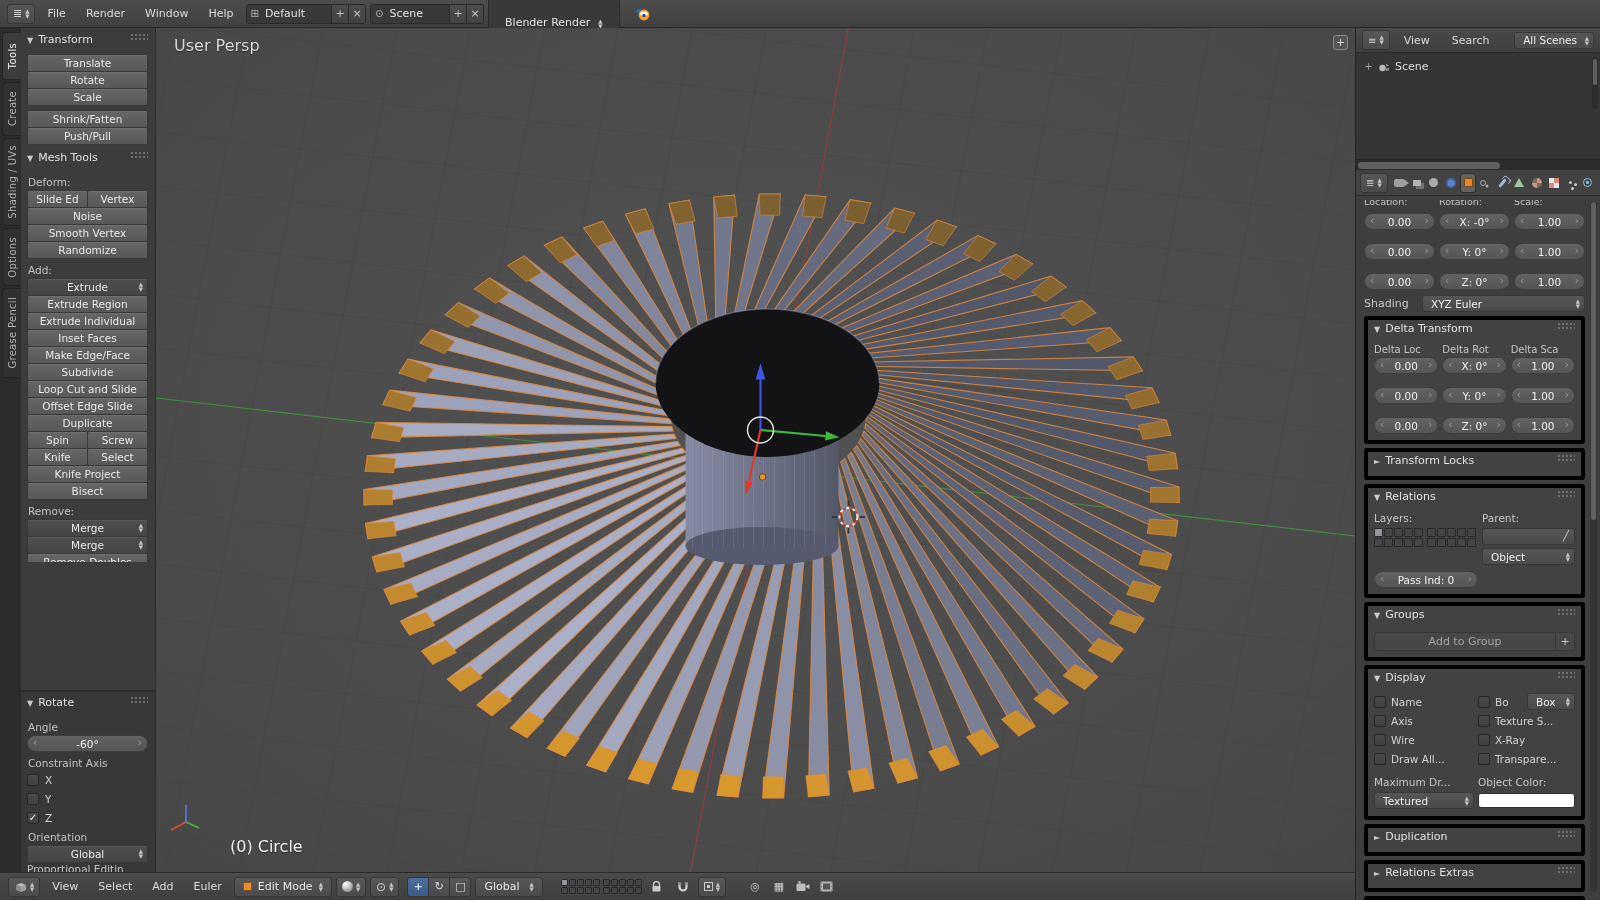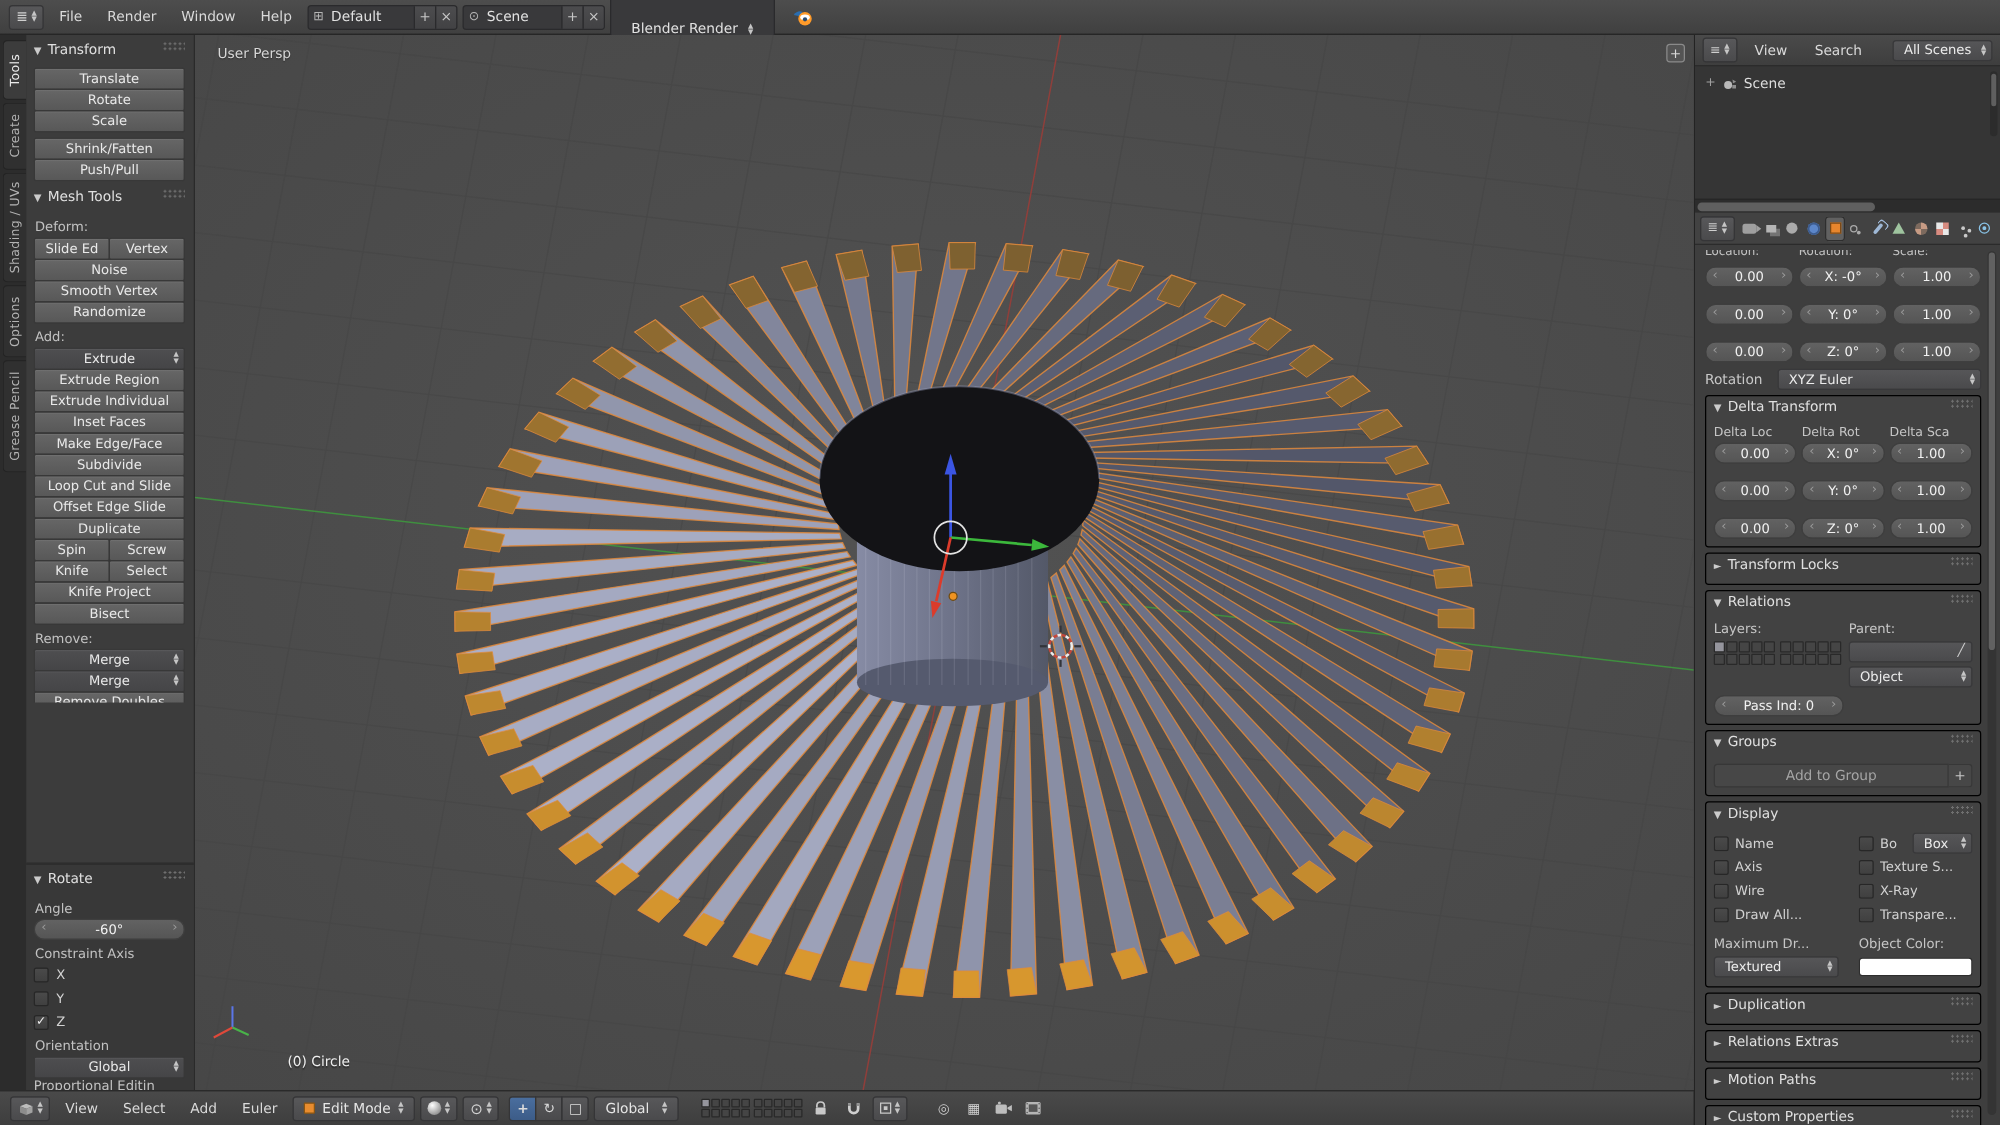--- a/index.html
+++ b/index.html
@@ -60,21 +60,21 @@
 
 .shelf{width:135px;background:#3c3c3c;border-right:1px solid #2a2a2a;display:flex;flex-direction:column}
 .shelf-scroll{flex:1;overflow:hidden;padding:4px 7px 0 6px}
 .opregion{border-top:2px solid #2d2d2d;background:#383838;padding:3px 7px 0 6px}
 .cbrow{display:flex;align-items:center;gap:6px;height:17px;margin:2px 0}
 .clip{height:9px;overflow:hidden;color:#c2c2c2;font-size:10.5px}
 .slim{height:9px;overflow:hidden}
 
 .viewport{flex:1;position:relative;background:#4a4a4a;min-width:0}
 .viewport svg{display:block;width:100%;height:100%}
-.vplabel{position:absolute;color:#d8d8d8;font-size:11px;text-shadow:0 1px 1px rgba(0,0,0,.4)}
+.vplabel{position:absolute;color:#d8d8d8;font-size:16px;text-shadow:0 1px 1px rgba(0,0,0,.4)}
 .vplabel.tl{left:18px;top:8px}
 .vplabel.bl{left:74px;bottom:16px;color:#efefef}
 .vpplus{position:absolute;top:7px;right:7px;width:15px;height:15px;border:1px solid #8a8a8a;border-radius:3px;background:rgba(90,90,90,.65);color:#d8d8d8;display:flex;align-items:center;justify-content:center}
 .vpplus::before{content:"+";font-size:11px}
 
 .v3dheader{height:28px;background:linear-gradient(#4a4a4a,#3e3e3e);border-top:1px solid #2a2a2a;display:flex;align-items:center;gap:4px;padding:0 8px}
 .micon{width:9px;height:9px;background:#e88c2f;border:1px solid #8a5512;border-radius:1px;flex:none}
 .sphereic{width:11px;height:11px;border-radius:50%;background:radial-gradient(circle at 35% 30%,#fff,#9a9a9a 70%,#6f6f6f);flex:none}
 .mb{width:22px;height:20px;border:1px solid #353537;background:linear-gradient(#58585a,#4a4a4c);display:flex;align-items:center;justify-content:center;color:#dcdcdc;margin-left:-1px}
 .mb.first{border-radius:3px 0 0 3px;margin-left:0}
@@ -98,31 +98,31 @@
 .props{flex:1;display:flex;flex-direction:column;min-height:0}
 .ptabs{height:26px;background:#424242;border-bottom:1px solid #2b2b2b;display:flex;align-items:center;gap:1px;padding:0 4px}
 .ti{width:19px;height:20px;border-radius:3px;display:flex;align-items:center;justify-content:center;position:relative}
 .ti.active{background:#616161;box-shadow:inset 0 0 0 1px #2e2e2e}
 .pbody{flex:1;position:relative;padding:4px 15px 0 8px;overflow:hidden}
 .tlabels{display:grid;grid-template-columns:repeat(3,1fr);gap:4px;height:10px;overflow:hidden;color:#c3c3c3;font-size:9.5px}
 .tlabels span{position:relative;top:-4px}
 .g3{display:grid;grid-template-columns:repeat(3,1fr);gap:13px 4px;margin:3px 0}
 .rotrow{display:flex;align-items:center;gap:6px;margin:5px 0 2px}
 .rotrow .lab{width:52px;color:#c8c8c8}
-.panel{background:#424242;border:1px solid #000000;border-radius:3px;margin:4px 0;padding:1px 6px 6px}
+.panel{background:#424242;border:4px solid #000000;border-radius:3px;margin:4px 0;padding:1px 6px 6px}
 .panel.closed{padding:1px 6px}
 .collabels{display:grid;grid-template-columns:repeat(3,1fr);gap:4px;color:#c6c6c6;font-size:10px;margin:2px 0}
 .relgrid{display:grid;grid-template-columns:100px 1fr;gap:4px 8px;margin-top:2px}
 .small-lab{color:#c6c6c6;font-size:10.5px}
 .eyed{position:absolute;right:5px;top:1px;color:#cfcfcf;font-size:10px}
 .gbtnrow{display:flex;gap:0;margin-top:4px}
 .gbtn{flex:1;height:19px;background:#474747;border:1px solid #373737;border-radius:3px 0 0 3px;color:#a5a5a5;display:flex;align-items:center;justify-content:center}
 .gplus{width:19px;height:19px;background:#474747;border:1px solid #373737;border-left:none;border-radius:0 3px 3px 0;color:#c6c6c6;display:flex;align-items:center;justify-content:center}
 .gplus::before{content:"+"}
-.drow{display:grid;grid-template-columns:100px 1fr;align-items:center;min-height:19px;gap:16px}
+.drow{display:grid;grid-template-columns:100px 1fr;align-items:center;min-height:19px;gap:4px}
 .dcell{display:flex;align-items:center;gap:5px;overflow:hidden}
 .pvscroll{position:absolute;right:3px;top:5px;bottom:8px;width:7px;background:#343434;border-radius:4px}
 .pvscroll .thumb{position:absolute;left:1px;right:1px;top:1px;height:46%;background:#616161;border-radius:3px}
 .swatch{height:15px;border-radius:3px;background:#fff;border:1px solid #2e2e2e;flex:1}
 
 .sh-cam{width:11px;height:8px;background:#9f9f9f;border-radius:2px;position:relative}
 .sh-cam::after{content:"";position:absolute;right:-4px;top:1px;border-left:4px solid #9f9f9f;border-top:3px solid transparent;border-bottom:3px solid transparent}
 .sh-lay{width:8px;height:6px;background:#b5b5b5;box-shadow:3px 3px 0 #737373}
 .sh-scn{width:9px;height:9px;border-radius:50%;background:#ababab}
 .sh-wld{width:10px;height:10px;border-radius:50%;background:#5c86c9;box-shadow:inset 0 0 0 1.5px #3d5c8e}
@@ -729,21 +729,21 @@
               <span>0.00</span>
             </div>
           <div class="pill">
               <span>Z: 0°</span>
             </div>
           <div class="pill">
               <span>1.00</span>
             </div>
         </div>
         <div class="rotrow">
-          <span class="lab">Rotation</span>
+          <span class="lab">Shading</span>
           <div class="ddp" style="flex:1">
             <span>XYZ Euler</span>
             <span class="ud"></span>
           </div>
         </div>
         <div class="panel">
           <div class="phead">
             <span class="tri"></span>
             <span>Delta Transform</span>
             <span class="grip"></span>

